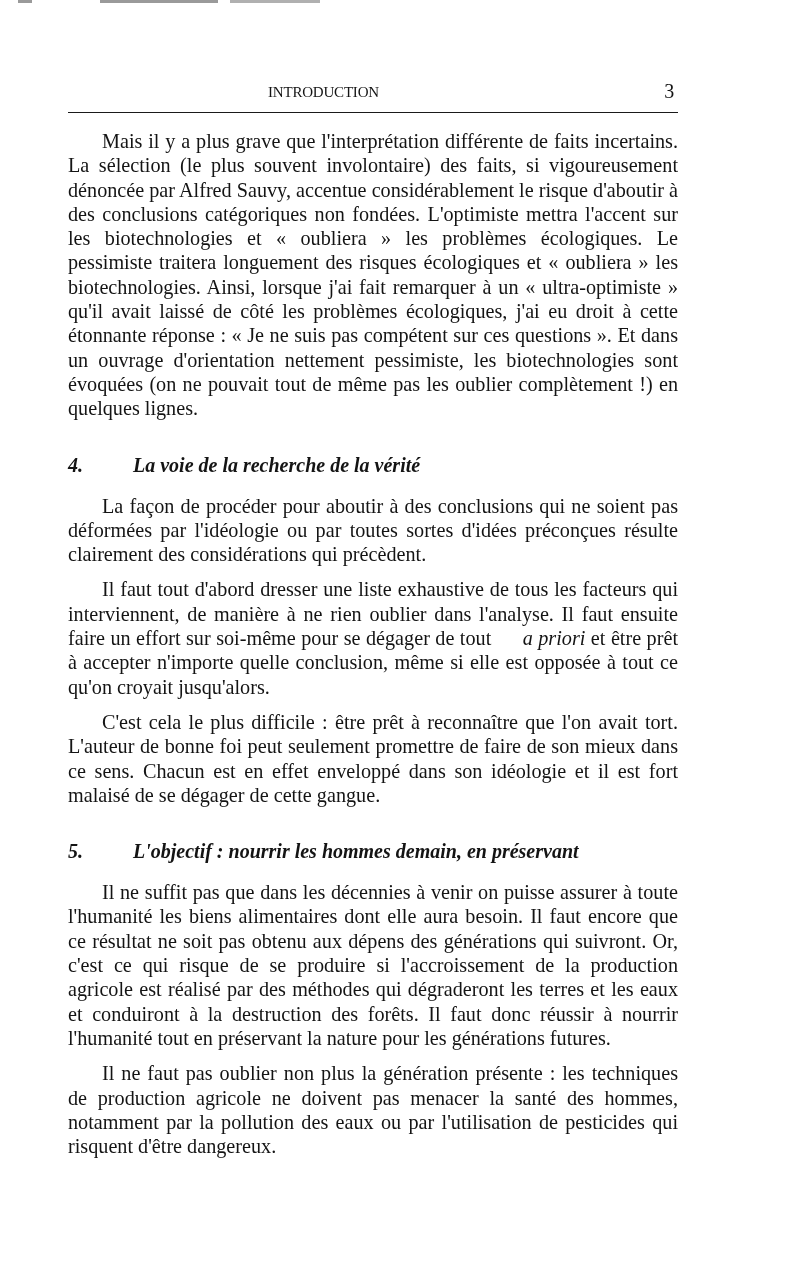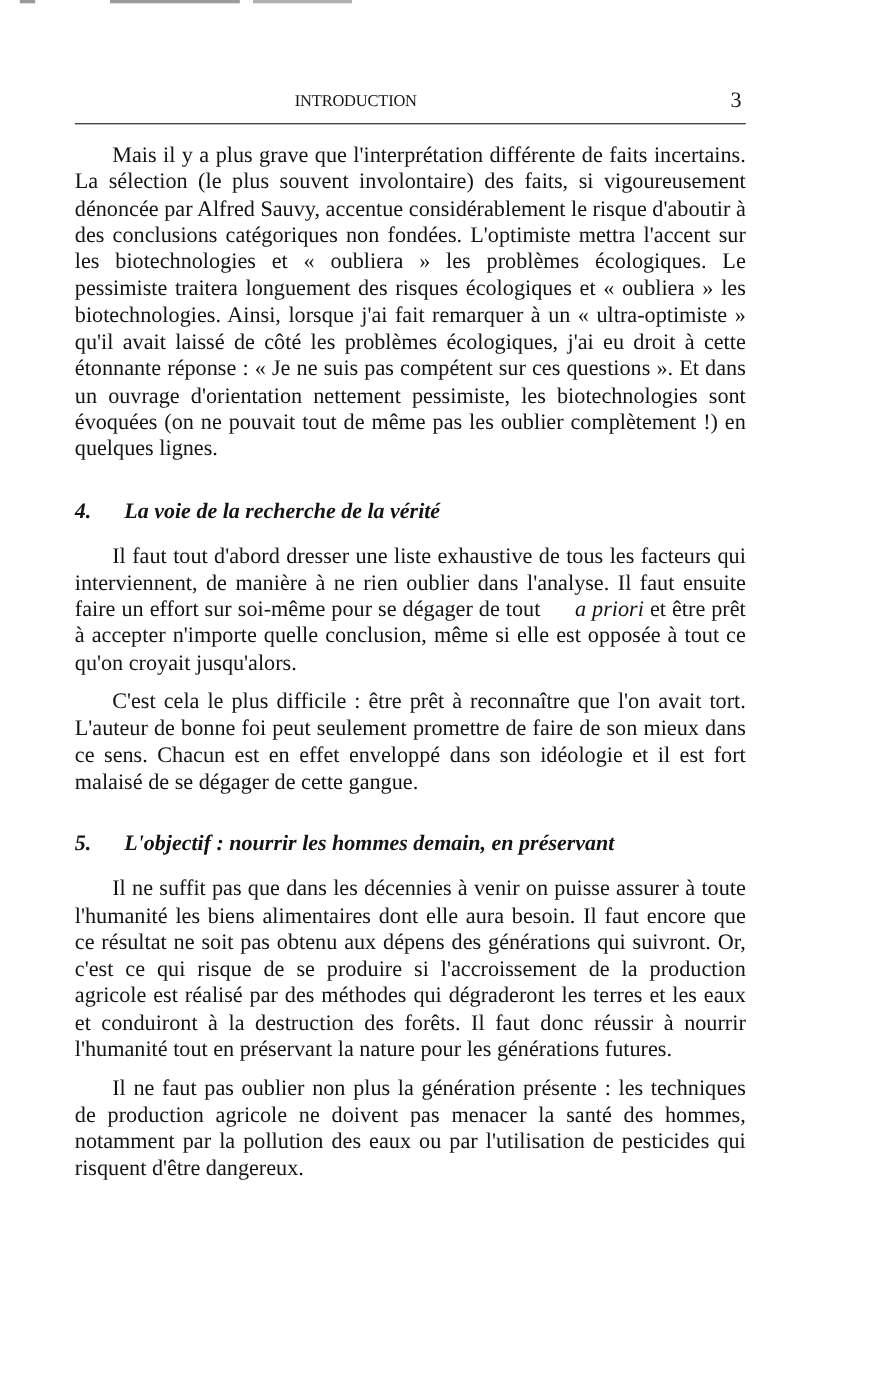--- a/index.html
+++ b/index.html
@@ -17,21 +17,21 @@
   .running-head .title { position: absolute; left: 200px; top: 8px; }
   .running-head .pageno { position: absolute; right: 4px; top: 4px; font-size: 20px; }
   .rule { border: none; border-top: 1.6px solid #1a1a1a; margin: 6px 0 0 0; }
   .body { margin-top: 16px; font-size: 20.2px; line-height: 24.3px; text-align: justify; hyphens: manual; }
   .body p { margin: 0 0 11px 0; text-indent: 34px; }
   .heading {
     display: flex; font-style: italic; font-weight: bold;
     font-size: 20px; line-height: 22px; margin: 33px 0 18px 0;
   }
   .heading .num { width: 45px; flex: none; }
-  .heading .txt { flex: 1; }
+  .heading .txt { flex: 1; margin-left: 20px; }
   em { font-style: italic; margin-left: 26px; }
 </style>
 </head>
 <body>
 
 <div class="scan-top" style="left:18px;width:14px;"></div>
 <div class="scan-top" style="left:100px;width:118px;"></div>
 <div class="scan-top" style="left:230px;width:90px;background:#b0b0b0;"></div>
 
 <div class="page">
@@ -41,20 +41,21 @@
   </div>
   <hr class="rule">
 
   <div class="body">
     <p>Mais il y a plus grave que l'interprétation différente de faits incertains. La sélection (le plus souvent involontaire) des faits, si vigoureusement dénoncée par Alfred Sauvy, accentue considérablement le risque d'aboutir à des conclusions catégoriques non fondées. L'optimiste mettra l'accent sur les biotechnologies et « oubliera » les problèmes écologiques. Le pessimiste traitera longuement des risques écologiques et « oubliera » les biotechnologies. Ainsi, lorsque j'ai fait remarquer à un « ultra-optimiste » qu'il avait laissé de côté les problèmes écologiques, j'ai eu droit à cette étonnante réponse : « Je ne suis pas compétent sur ces questions ». Et dans un ouvrage d'orientation nettement pessimiste, les biotechnologies sont évoquées (on ne pouvait tout de même pas les oublier complètement !) en quelques lignes.</p>
 
     <div class="heading">
       <span class="num">4.</span>
       <span class="txt">La voie de la recherche de la vérité</span>
     </div>
+    <p>La façon de procéder pour aboutir à des conclusions qui ne soient pas déformées par l'idéologie ou par toutes sortes d'idées préconçues résulte clairement des considérations qui précèdent.</p>
     <p><span>Il faut tout d'abord dresser une liste exhaustive de tous les facteurs qui interviennent, de manière à ne rien oublier dans l'analyse. Il faut ensuite faire un effort sur soi-même pour se dégager de tout </span><em>a priori</em><span> et être prêt à accepter n'importe quelle conclusion, même si elle est opposée à tout ce qu'on croyait jusqu'alors.</span></p>
     <p>C'est cela le plus difficile : être prêt à reconnaître que l'on avait tort. L'auteur de bonne foi peut seulement promettre de faire de son mieux dans ce sens. Chacun est en effet enveloppé dans son idéologie et il est fort malaisé de se dégager de cette gangue.</p>
 
     <div class="heading">
       <span class="num">5.</span>
       <span class="txt">
         <span>L'objectif : nourrir les hommes demain, en préservant</span><br>
       </span>
     </div>
     <p>Il ne suffit pas que dans les décennies à venir on puisse assurer à toute l'humanité les biens alimentaires dont elle aura besoin. Il faut encore que ce résultat ne soit pas obtenu aux dépens des générations qui suivront. Or, c'est ce qui risque de se produire si l'accroissement de la production agricole est réalisé par des méthodes qui dégraderont les terres et les eaux et conduiront à la destruction des forêts. Il faut donc réussir à nourrir l'humanité tout en préservant la nature pour les générations futures.</p>

